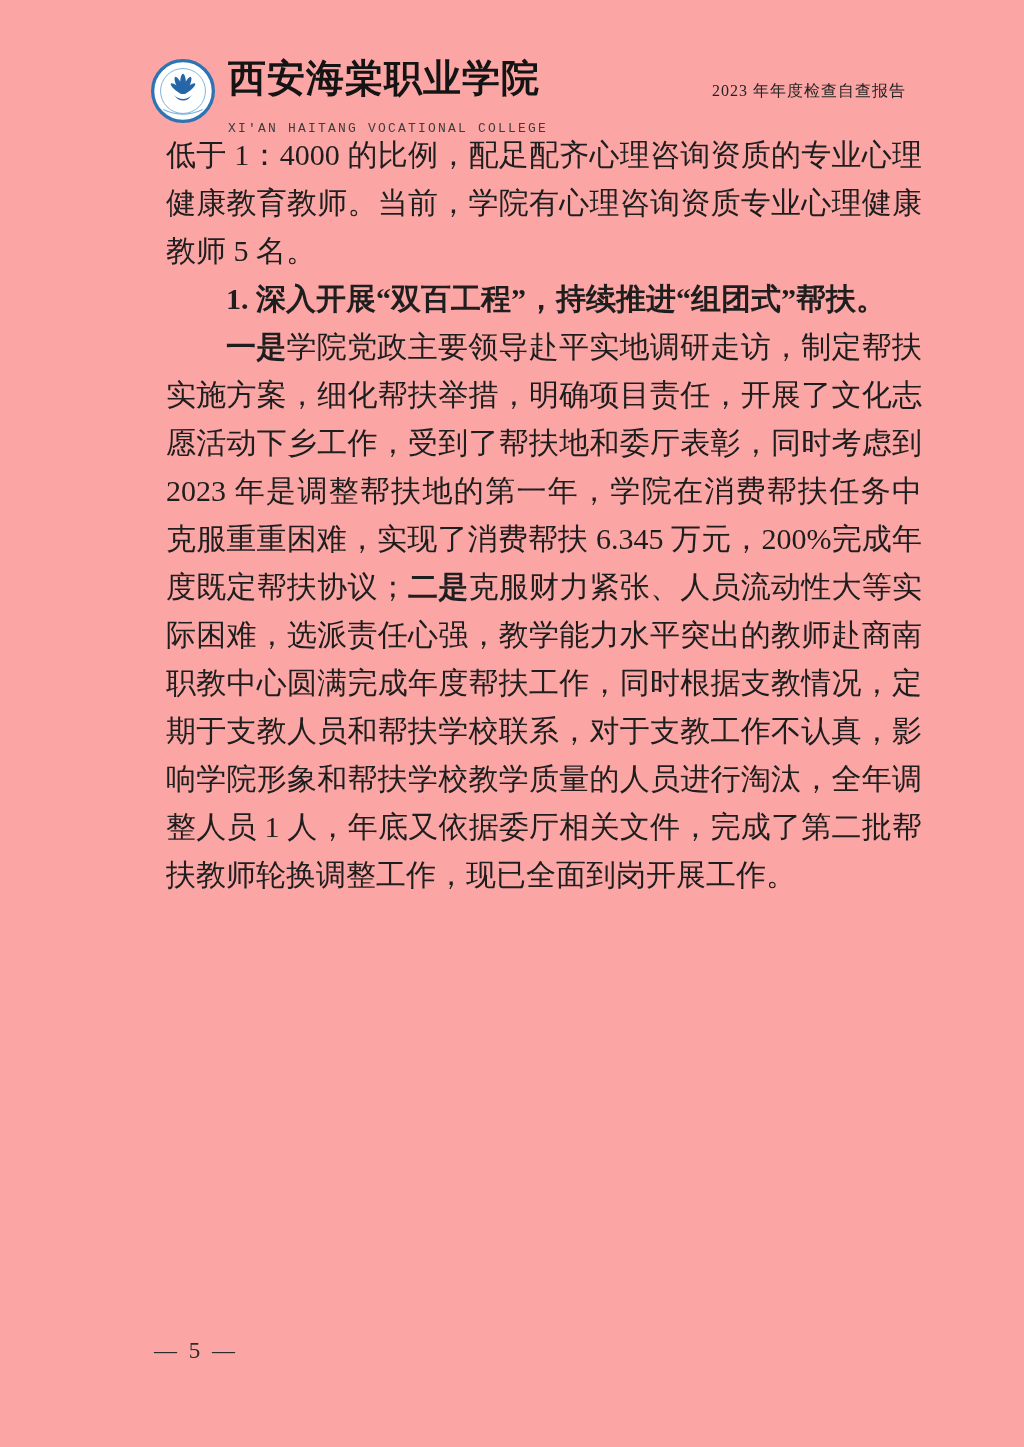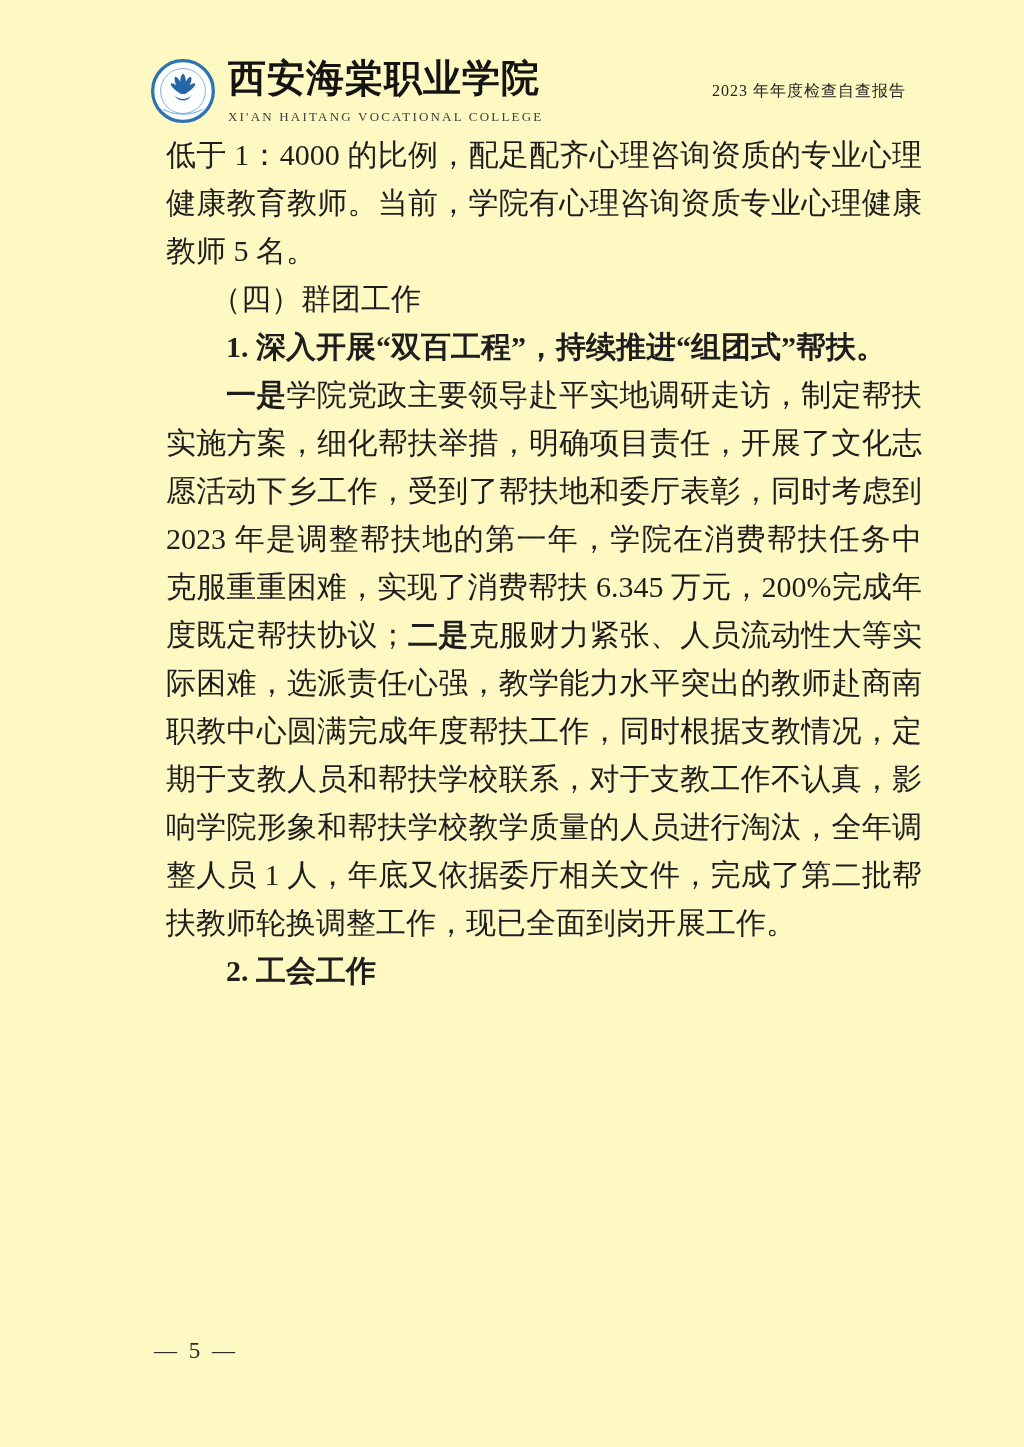--- a/index.html
+++ b/index.html
@@ -1,26 +1,26 @@
 <!DOCTYPE html>
 <html><head>
 <meta charset="utf-8">
 <style>
   html,body{margin:0;padding:0;background:#ffffff;}
-  .page{position:relative;width:1024px;height:1447px;background:#fef9c3;overflow:hidden;
+  .page{position:relative;width:1024px;height:1447px;background:#fca5a5;overflow:hidden;
         font-family:"Liberation Serif","DejaVu Serif",serif;color:#1f1f1f;}
 
   
   .header{position:absolute;left:150px;top:55px;width:756px;height:78px;}
   .seal{position:absolute;left:0;top:3px;width:66px;height:66px;}
   .title-block{position:absolute;left:78px;top:0;}
   .cn-title{font-size:38px;font-weight:bold;letter-spacing:1px;color:#141414;
             font-family:"Liberation Serif","DejaVu Serif",serif;line-height:1.25;}
-  .en-title{font-size:13px;letter-spacing:2.2px;color:#3d3d3d;margin-top:6px;
-            font-family:Liberation Serif, serif;white-space:nowrap;}
+  .en-title{font-size:13px;letter-spacing:2.2px;color:#3d3d3d;margin-top:18px;
+            font-family:Liberation Mono, monospace;white-space:nowrap;}
   .report-title{position:absolute;right:0;top:26px;font-size:16px;color:#242424;
             letter-spacing:1px;white-space:nowrap;}
 
   
   .doc-body{position:absolute;left:166px;top:131px;width:756px;
             font-size:30px;line-height:48px;text-align:justify;color:#1e1e1e;}
   .para{margin:0;text-indent:2em;}
   .para.no-indent{text-indent:0;}
   .para.kai{text-indent:1.5em;}
   .para.bold-head{font-weight:bold;}
@@ -53,21 +53,19 @@
     </span>
     <div class="title-block">
       <div class="cn-title">西安海棠职业学院</div>
       <div class="en-title">XI'AN HAITANG VOCATIONAL COLLEGE</div>
     </div>
     <div class="report-title">2023 年年度检查自查报告</div>
   </div>
 
   <div class="doc-body">
       <p class="para no-indent"><span>低于 1：4000 的比例，配足配齐心理咨询资质的专业心理健康教育教师。当前，学院有心理咨询资质专业心理健康教师 5 名。</span></p>
-      <p class="para kai"><span>（四）群团工作</span></p>
       <p class="para bold-head"><span class="b">1. 深入开展“双百工程”，持续推进“组团式”帮扶。</span></p>
       <p class="para"><span class="b">一是</span><span>学院党政主要领导赴平实地调研走访，制定帮扶实施方案，细化帮扶举措，明确项目责任，开展了文化志愿活动下乡工作，受到了帮扶地和委厅表彰，同时考虑到 2023 年是调整帮扶地的第一年，学院在消费帮扶任务中克服重重困难，实现了消费帮扶 6.345 万元，200%完成年度既定帮扶协议；</span><span class="b">二是</span><span>克服财力紧张、人员流动性大等实际困难，选派责任心强，教学能力水平突出的教师赴商南职教中心圆满完成年度帮扶工作，同时根据支教情况，定期于支教人员和帮扶学校联系，对于支教工作不认真，影响学院形象和帮扶学校教学质量的人员进行淘汰，全年调整人员 1 人，年底又依据委厅相关文件，完成了第二批帮扶教师轮换调整工作，现已全面到岗开展工作。</span></p>
-      <p class="para bold-head"><span class="b">2. 工会工作</span></p>
     </div>
 
   <div class="footer">— 5 —</div>
 
 </div>
 
 </body></html>

